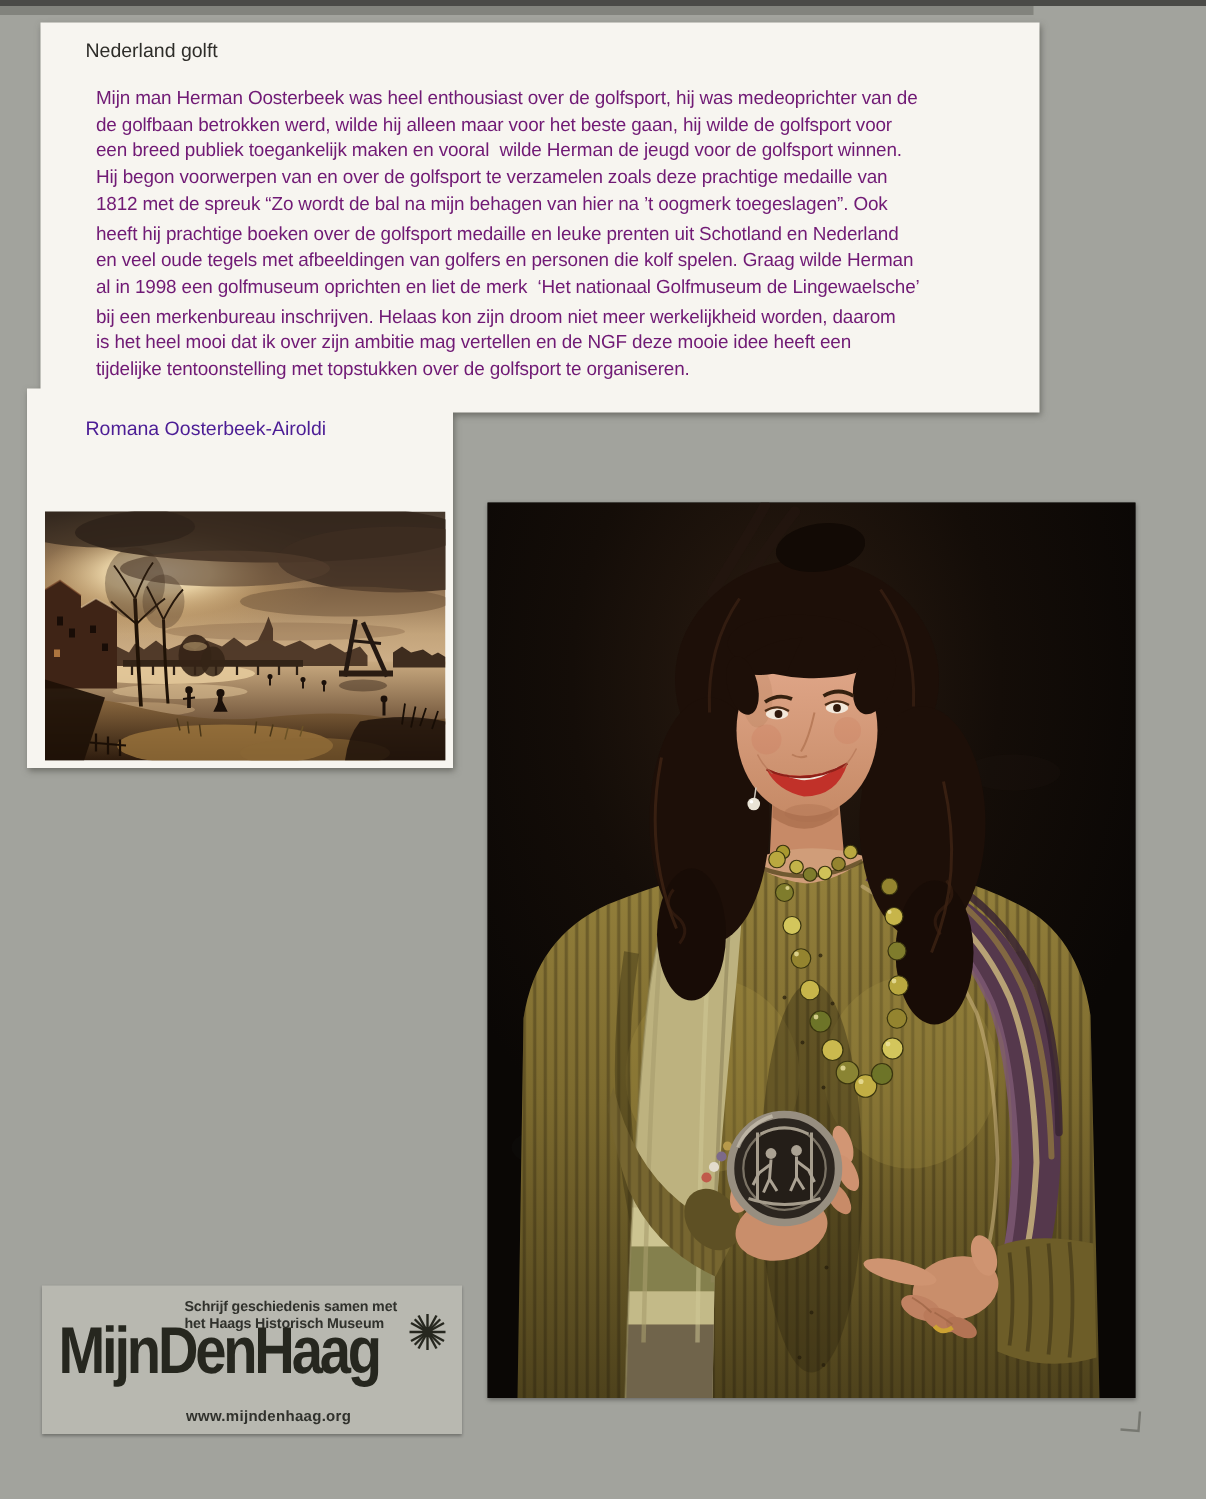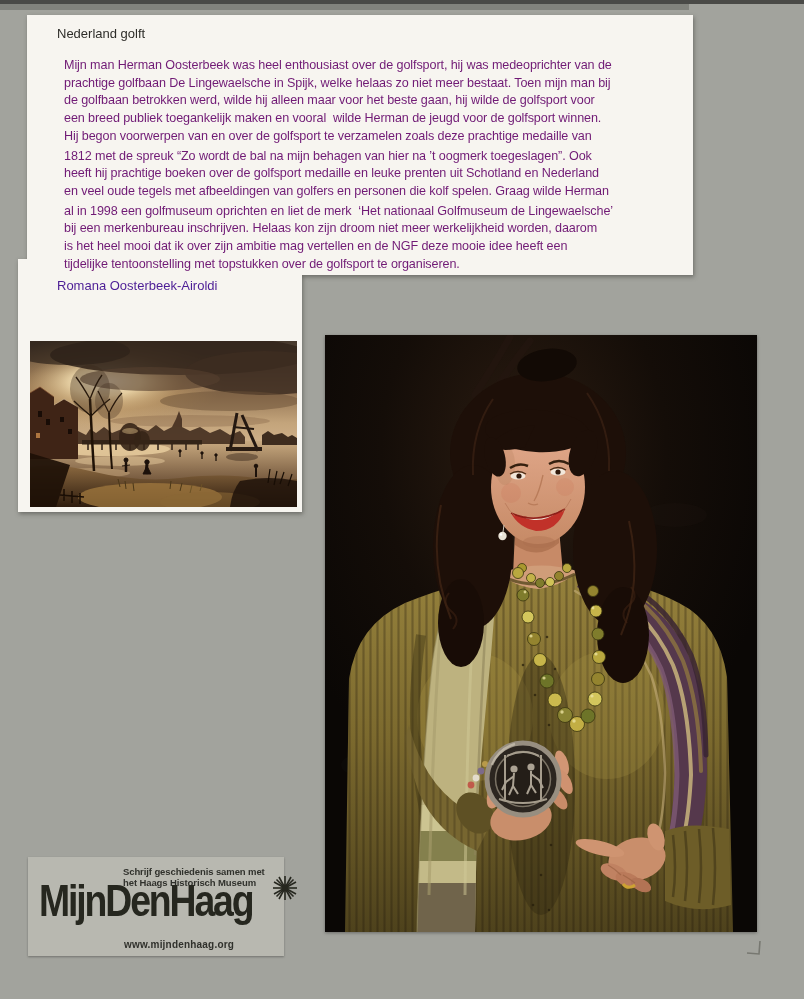--- a/index.html
+++ b/index.html
@@ -22,21 +22,21 @@
   .note-line:nth-child(6), .note-line:nth-child(9) { margin-top:2px; }
   .note-signature { position:absolute; left:57px; top:274px; font-size:13px; color:#4c1d95; }
 
   .painting { position:absolute; left:30px; top:337px; width:267px; height:166px; }
   .painting svg { display:block; }
 
   .photo { position:absolute; left:325px; top:331px; width:432px; height:597px;
            background:#0b0806; box-shadow:0 1px 3px rgba(0,0,0,0.35); }
   .photo svg { display:block; }
 
-  .label { position:absolute; left:28px; top:853px; width:256px; height:99px;
+  .label { position:absolute; left:28px; top:853px; width:280px; height:99px;
            background:#b8b8b0; box-shadow:0 1px 2px rgba(0,0,0,0.3); }
   .label-tagline1 { position:absolute; left:95px; top:9px;  font-size:9.5px; font-weight:bold;
                     color:#30312c; letter-spacing:-0.1px; white-space:nowrap; }
   .label-tagline2 { position:absolute; left:95px; top:20px; font-size:9.5px; font-weight:bold;
                     color:#30312c; letter-spacing:-0.1px; white-space:nowrap; }
   .label-brand { position:absolute; left:11px; top:19px; font-size:44px; font-weight:bold;
                  letter-spacing:-2.5px; color:#26271f; transform:scaleX(0.85);
                  transform-origin:left top; white-space:nowrap; }
   .label-star { position:absolute; left:244px; top:18px; width:26px; height:26px; }
   .label-url { position:absolute; left:96px; top:82px; font-size:10px; font-weight:bold;
@@ -51,21 +51,20 @@
   <div class="top-strip"></div>
 
   <div id="sheets">
     <div class="sheet-note"></div>
     <div class="sheet-painting"></div>
   </div>
 
   <div class="note-title">Nederland golft</div>
   <div id="note-body">
       <div class="note-line">Mijn man Herman Oosterbeek was heel enthousiast over de golfsport, hij was medeoprichter van de</div>
-      <div class="note-line">prachtige golfbaan De Lingewaelsche in Spijk, welke helaas zo niet meer bestaat. Toen mijn man bij</div>
       <div class="note-line">de golfbaan betrokken werd, wilde hij alleen maar voor het beste gaan, hij wilde de golfsport voor</div>
       <div class="note-line">een breed publiek toegankelijk maken en vooral  wilde Herman de jeugd voor de golfsport winnen.</div>
       <div class="note-line">Hij begon voorwerpen van en over de golfsport te verzamelen zoals deze prachtige medaille van</div>
       <div class="note-line">1812 met de spreuk “Zo wordt de bal na mijn behagen van hier na ’t oogmerk toegeslagen”. Ook</div>
       <div class="note-line">heeft hij prachtige boeken over de golfsport medaille en leuke prenten uit Schotland en Nederland</div>
       <div class="note-line">en veel oude tegels met afbeeldingen van golfers en personen die kolf spelen. Graag wilde Herman</div>
       <div class="note-line">al in 1998 een golfmuseum oprichten en liet de merk  ‘Het nationaal Golfmuseum de Lingewaelsche’</div>
       <div class="note-line">bij een merkenbureau inschrijven. Helaas kon zijn droom niet meer werkelijkheid worden, daarom</div>
       <div class="note-line">is het heel mooi dat ik over zijn ambitie mag vertellen en de NGF deze mooie idee heeft een</div>
       <div class="note-line">tijdelijke tentoonstelling met topstukken over de golfsport te organiseren.</div>

